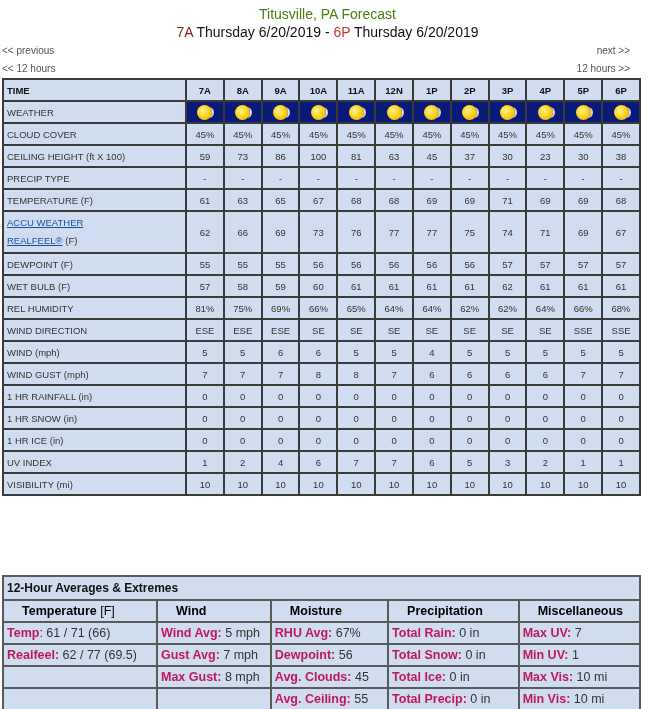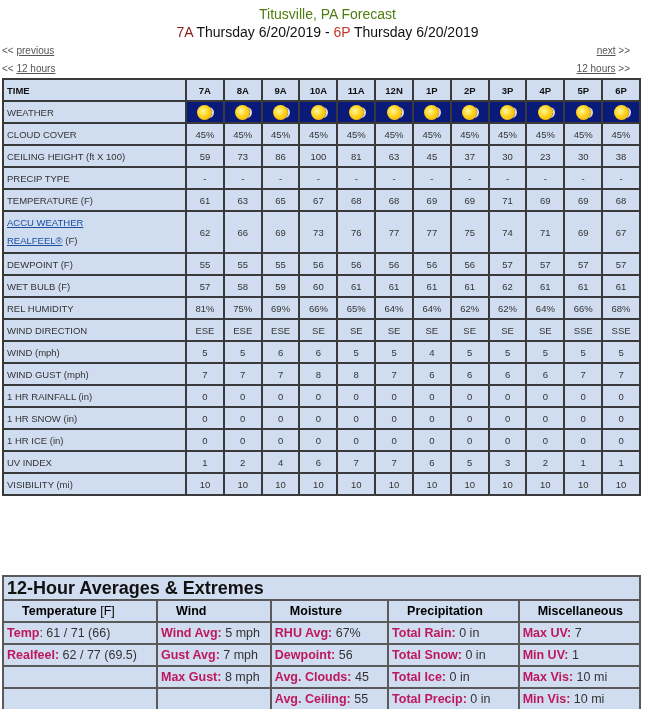--- a/index.html
+++ b/index.html
@@ -2,34 +2,34 @@
 <html><head>
 <meta charset="utf-8">
 <style>
   html, body { margin: 0; padding: 0; background: #ffffff; }
   body { width: 655px; height: 709px; overflow: hidden; font-family: "Liberation Sans", sans-serif; color: #222; position: relative; }
   .title { text-align: center; font-size: 14px; line-height: 18px; padding-top: 5px; color: #4d7c0f; }
   .subtitle { text-align: center; font-size: 14px; line-height: 18px; color: #111; }
   .subtitle .t-start { color: #8b1a1a; }
   .subtitle .t-end { color: #c0392b; }
   .navrow { position: absolute; left: 0; width: 641px; font-size: 10px; color: #555; }
-  .navrow a { color: #555; text-decoration: underline; cursor: pointer; }
+  .navrow a { color: #555; cursor: pointer; }
   .navrow .left { position: absolute; left: 2px; }
   .navrow .right { position: absolute; right: 11px; }
   table.fc { position: absolute; left: 2px; top: 78px; border-collapse: collapse; width: 639px; font-size: 9.5px; }
   table.fc td { border: 2px solid #3a3a3a; background: #d0dcf0; height: 20px; padding: 0 2px; text-align: center; color: #333; }
   table.fc td.lbl { text-align: left; width: 176px; padding-left: 3px; }
   table.fc tr.hdr td { font-weight: bold; color: #111; }
   table.fc tr.wx td.ic { background: #0a1a78; }
   table.fc tr.tall td { height: 40px; }
   .lbl a { color: #1a4fa0; text-decoration: underline; cursor: pointer; line-height: 18px; }
   .sun { display: inline-block; width: 15px; height: 15px; border-radius: 50%; background: radial-gradient(circle at 40% 40%, #fff6a0 0%, #ffd21a 45%, #f2a400 100%); box-shadow: 4px 0 0 -2px #d8d8e8; vertical-align: middle; }
   table.sum { position: absolute; left: 2px; top: 575px; border-collapse: collapse; width: 639px; font-size: 12.5px; }
   table.sum td { border: 2px solid #5a5a5a; background: #d0dcf0; height: 20px; padding: 0 3px; text-align: left; color: #333; }
-  table.sum td.caption { font-weight: bold; font-size: 18px; color: #111; height: 22px; }
+  table.sum td.caption { font-weight: bold; font-size: 12px; color: #111; height: 22px; }
   table.sum td.head { color: #000000; font-weight: bold; padding-left: 18px; }
   table.sum td.head .bracket { font-weight: normal; }
   table.sum b { color: #be185d; }
 </style>
 </head>
 <body>
 
 <div class="title">Titusville, PA Forecast</div>
 <div class="subtitle">
   <span class="t-start">7A</span><span> Thursday 6/20/2019 - </span><span class="t-end">6P</span><span> Thursday 6/20/2019</span>

